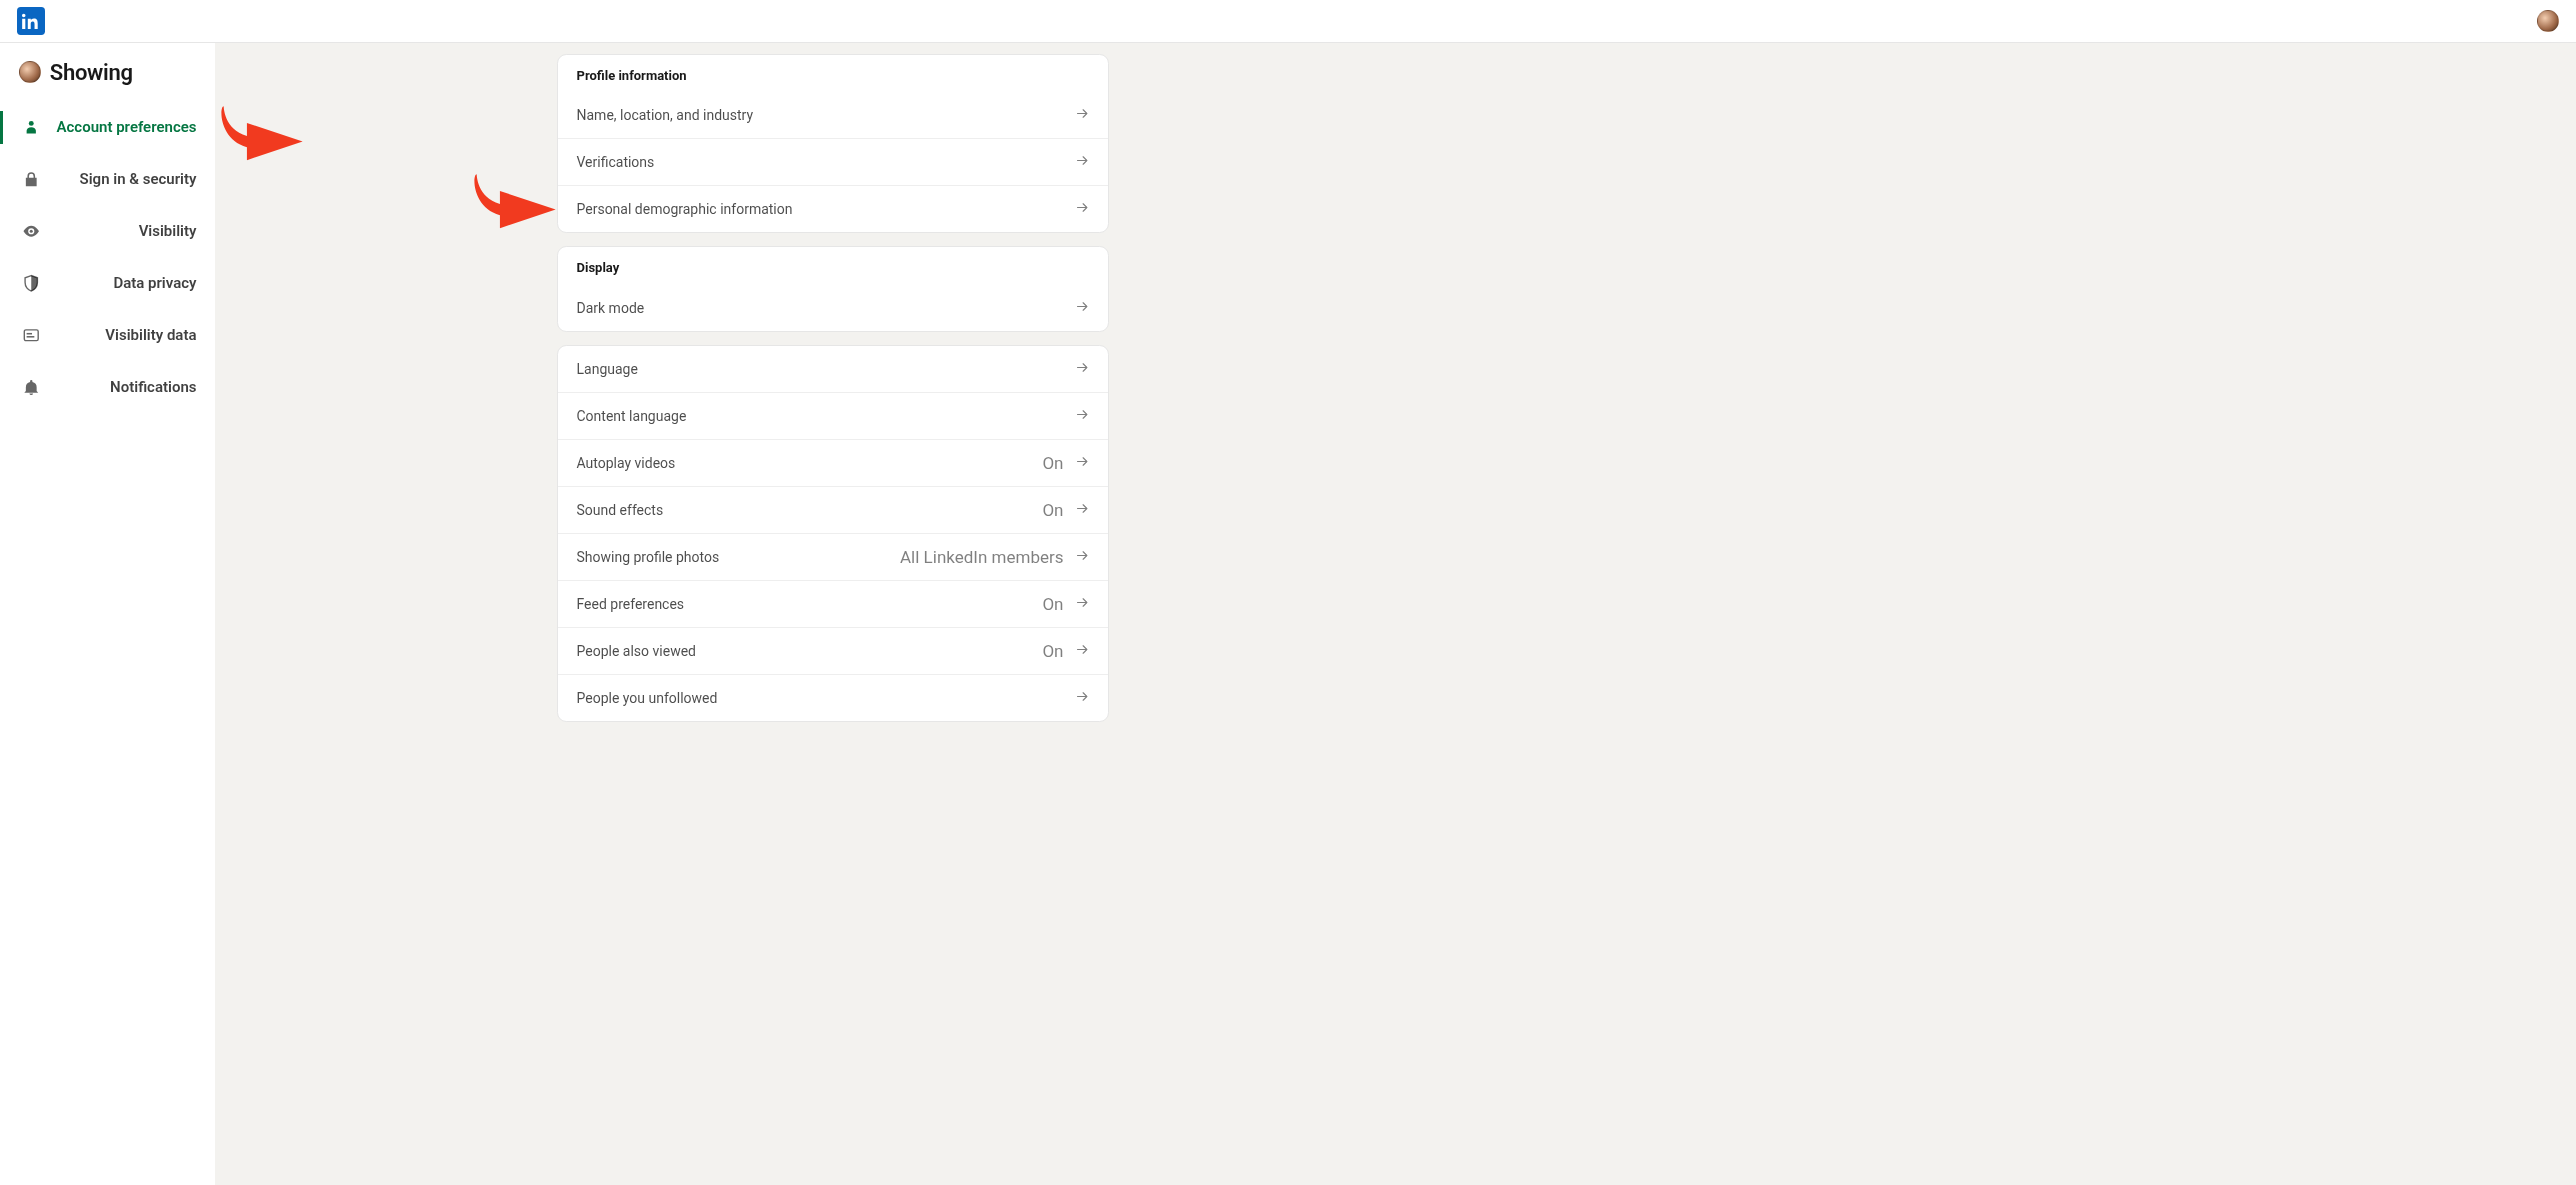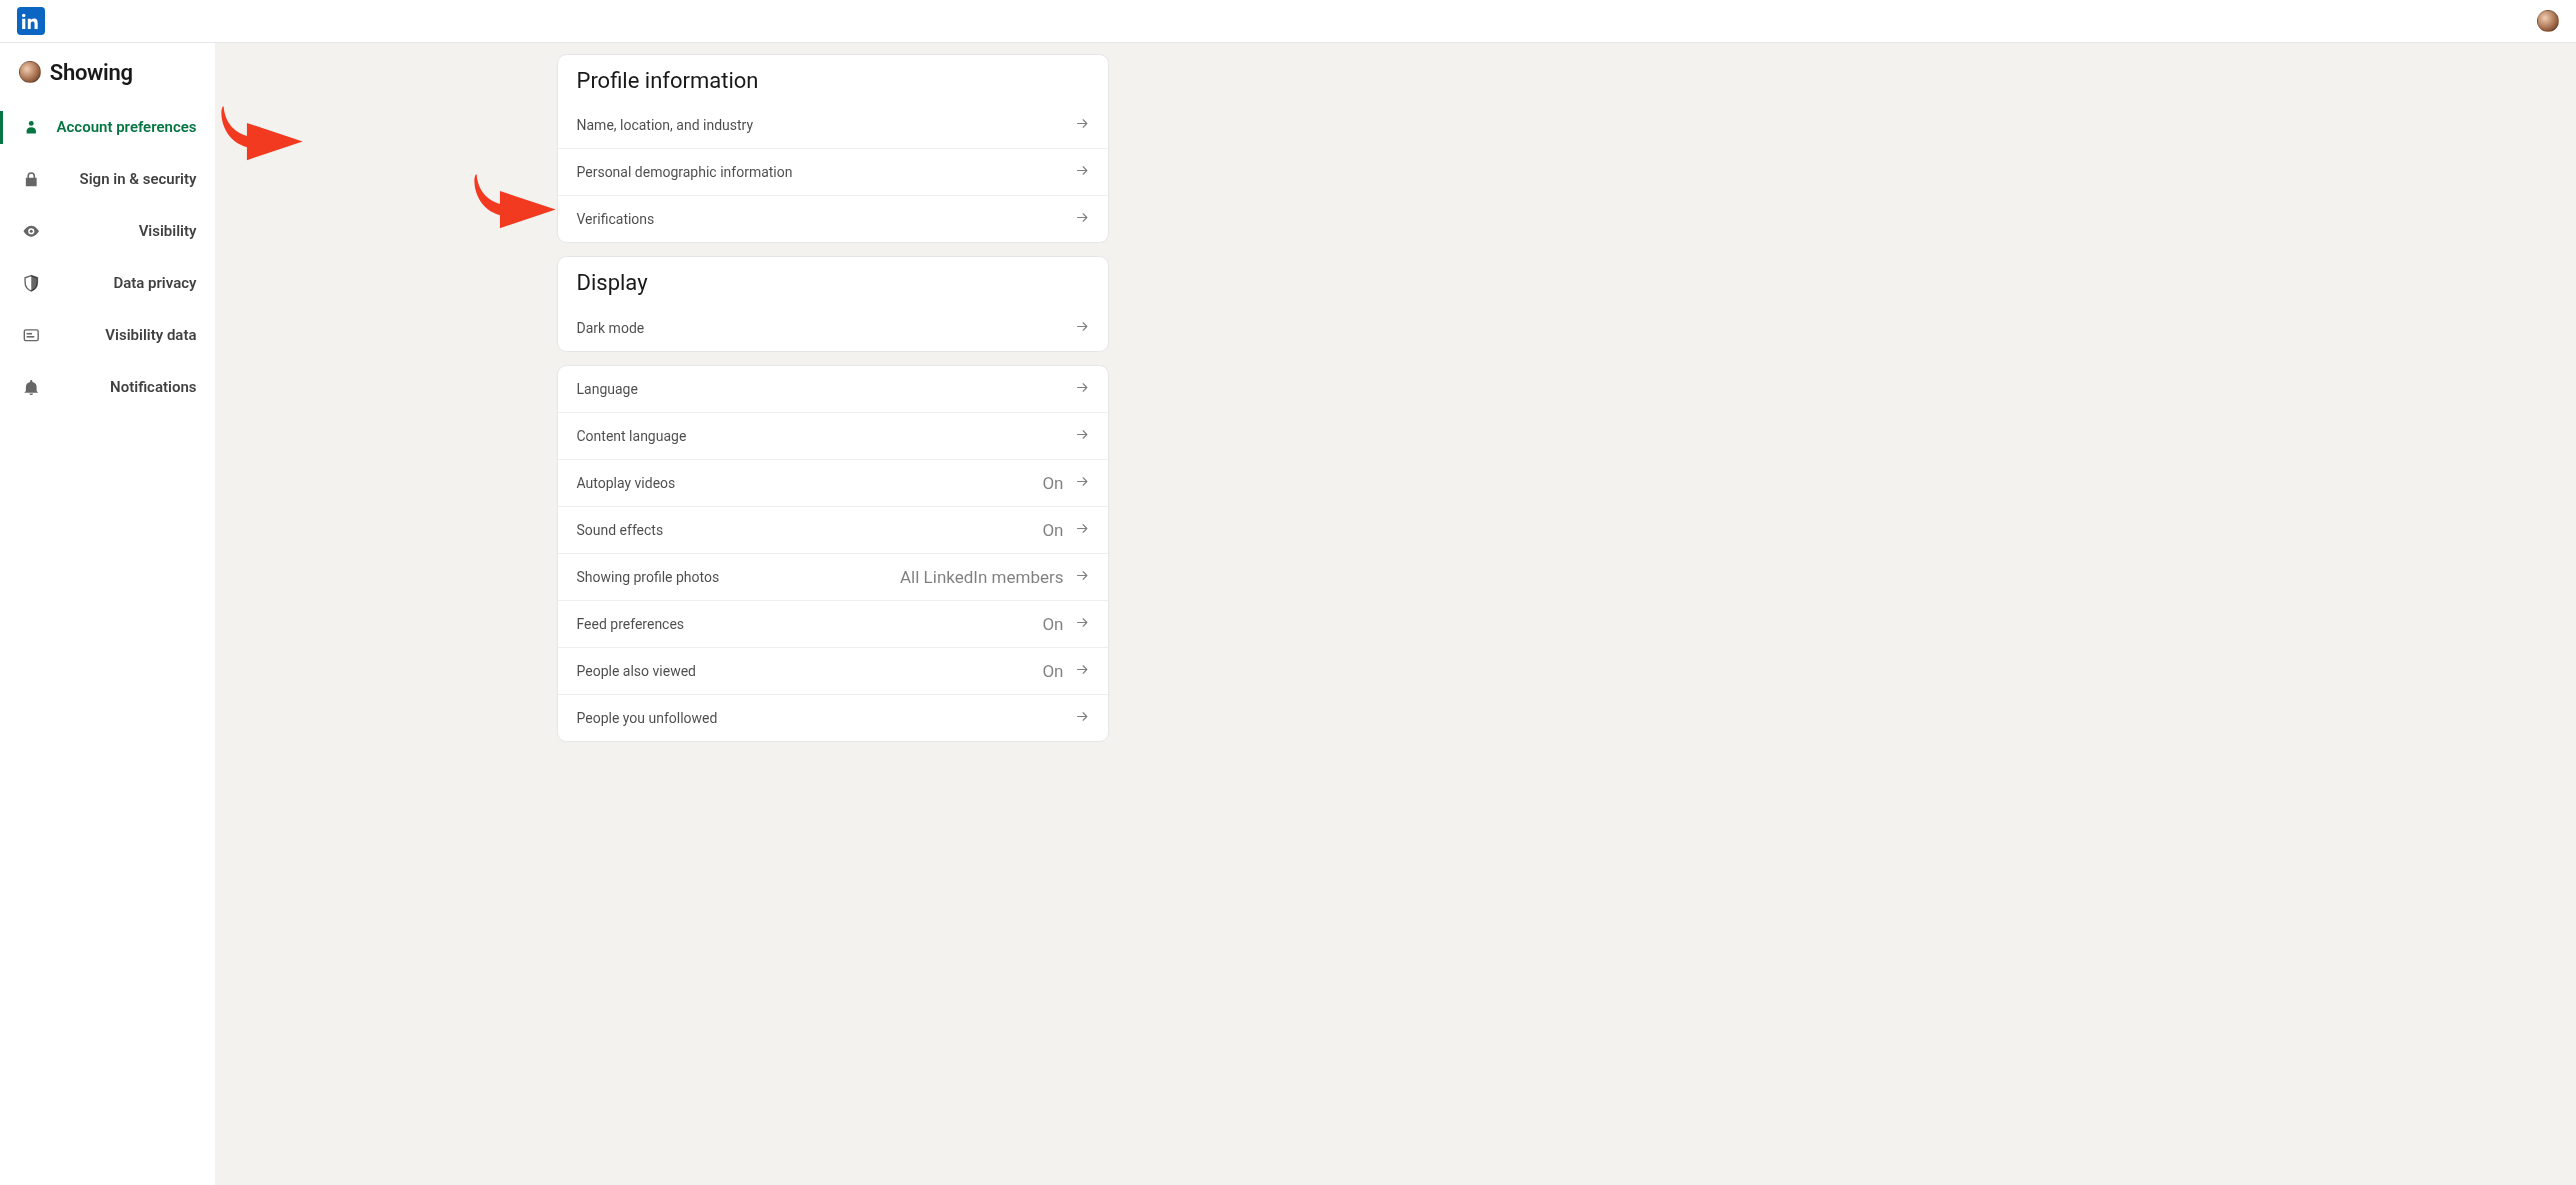--- a/index.html
+++ b/index.html
@@ -90,21 +90,21 @@
     margin-left: 342px;
     display: flex; flex-direction: column; gap: 13px;
   }
   .card {
     background: #fff;
     border-radius: 9.3px;
     border: 0.9px solid #e6e6e6;
     overflow: hidden;
   }
   .card-title {
-    font-size: 22px; font-weight: 400;
+    font-size: 13px; font-weight: 700;
     padding: 13px 18.5px 9.3px;
   }
   .row {
     display: flex; align-items: center; justify-content: space-between;
     padding: 13px 18.5px;
     font-size: 14px;
     color: rgba(0,0,0,0.7);
     border-top: 0.9px solid #eee;
     cursor: pointer;
   }
@@ -227,30 +227,30 @@
         <div class="row">
           <span class="row-left">Name, location, and industry</span>
           <span class="row-right">
               <span class="arrow"><svg viewBox="0 0 24 24">
                   <path d="M4 12h14M13 6l6 6-6 6" stroke="rgba(0,0,0,0.5)" stroke-width="1.8" fill="none" stroke-linecap="round" stroke-linejoin="round"></path>
                 </svg></span>
             </span>
         </div>
 
         <div class="row">
+          <span class="row-left">Verifications</span>
+          <span class="row-right">
+              <span class="arrow"><svg viewBox="0 0 24 24">
+                  <path d="M4 12h14M13 6l6 6-6 6" stroke="rgba(0,0,0,0.5)" stroke-width="1.8" fill="none" stroke-linecap="round" stroke-linejoin="round"></path>
+                </svg></span>
+            </span>
+        </div>
+
+        <div class="row">
           <span class="row-left">Personal demographic information</span>
-          <span class="row-right">
-              <span class="arrow"><svg viewBox="0 0 24 24">
-                  <path d="M4 12h14M13 6l6 6-6 6" stroke="rgba(0,0,0,0.5)" stroke-width="1.8" fill="none" stroke-linecap="round" stroke-linejoin="round"></path>
-                </svg></span>
-            </span>
-        </div>
-
-        <div class="row">
-          <span class="row-left">Verifications</span>
           <span class="row-right">
               <span class="arrow"><svg viewBox="0 0 24 24">
                   <path d="M4 12h14M13 6l6 6-6 6" stroke="rgba(0,0,0,0.5)" stroke-width="1.8" fill="none" stroke-linecap="round" stroke-linejoin="round"></path>
                 </svg></span>
             </span>
         </div>
       </section>
 
       <section class="card">
         <h2 class="card-title">Display</h2>

